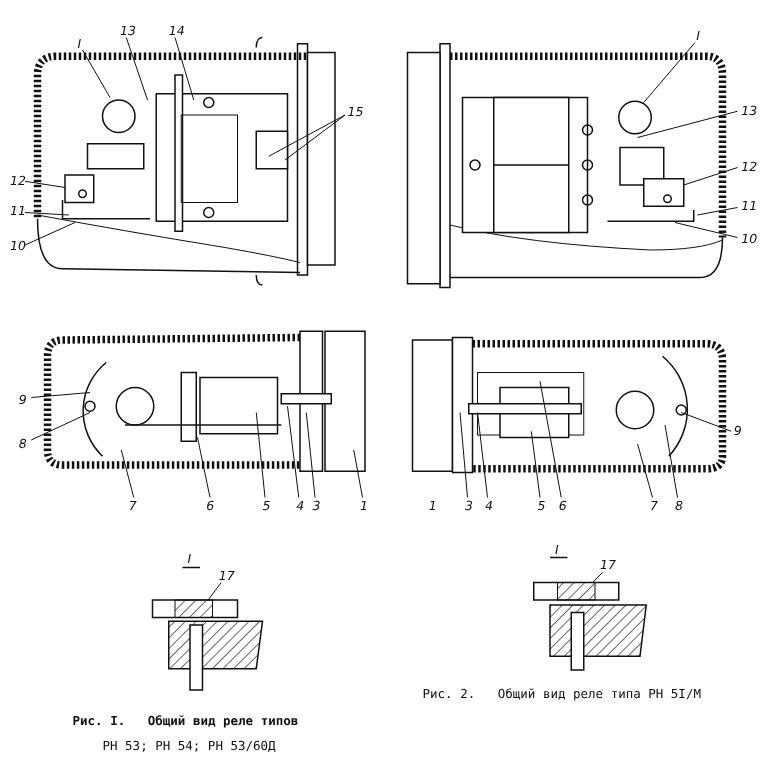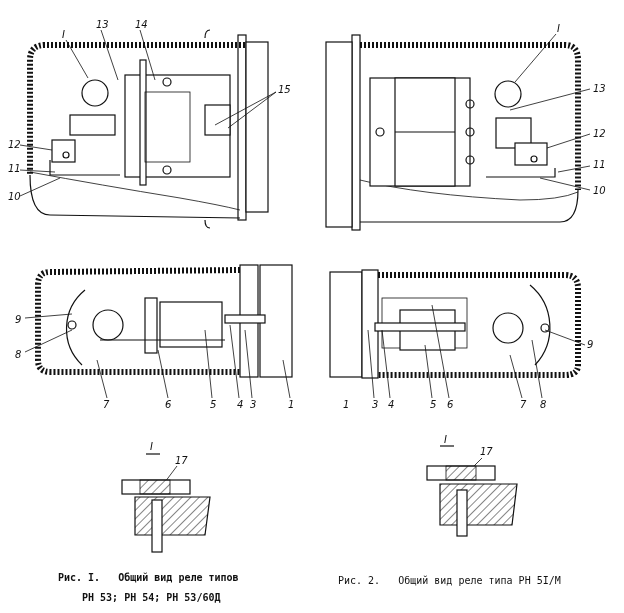--- a/index.html
+++ b/index.html
@@ -169,14 +169,14 @@
     <text class="lbl" x="480" y="455">17</text>
     <line class="thin" x1="482" y1="458" x2="468" y2="472"></line>
     <rect class="fillw" x="427" y="466" width="68" height="14"></rect>
     <rect x="446" y="466" width="30" height="14" fill="url(#hatch)" stroke="#111" stroke-width="0.8"></rect>
     <path d="M440,484 L517,484 L512,525 L440,525 Z" fill="url(#hatch)" stroke="#111" stroke-width="1.2"></path>
     <rect class="fillw" x="457" y="490" width="10" height="46"></rect>
   </g>
 </svg>
 
 <div class="cap" style="left:58px;top:572px;font-weight:bold;">Рис. I.   Общий вид реле типов</div>
-<div class="cap" style="left:82px;top:592px;font-weight:bold;">РН 53; РН 54; РН 53/60Д</div>
-<div class="cap" style="left:338px;top:575px;">Рис. 2.   Общий вид реле типа РН 5I/М</div>
+<div class="cap" style="left:82px;top:592px;">РН 53; РН 54; РН 53/60Д</div>
+<div class="cap" style="left:338px;top:550px;">Рис. 2.   Общий вид реле типа РН 5I/М</div>
 
 </body></html>

